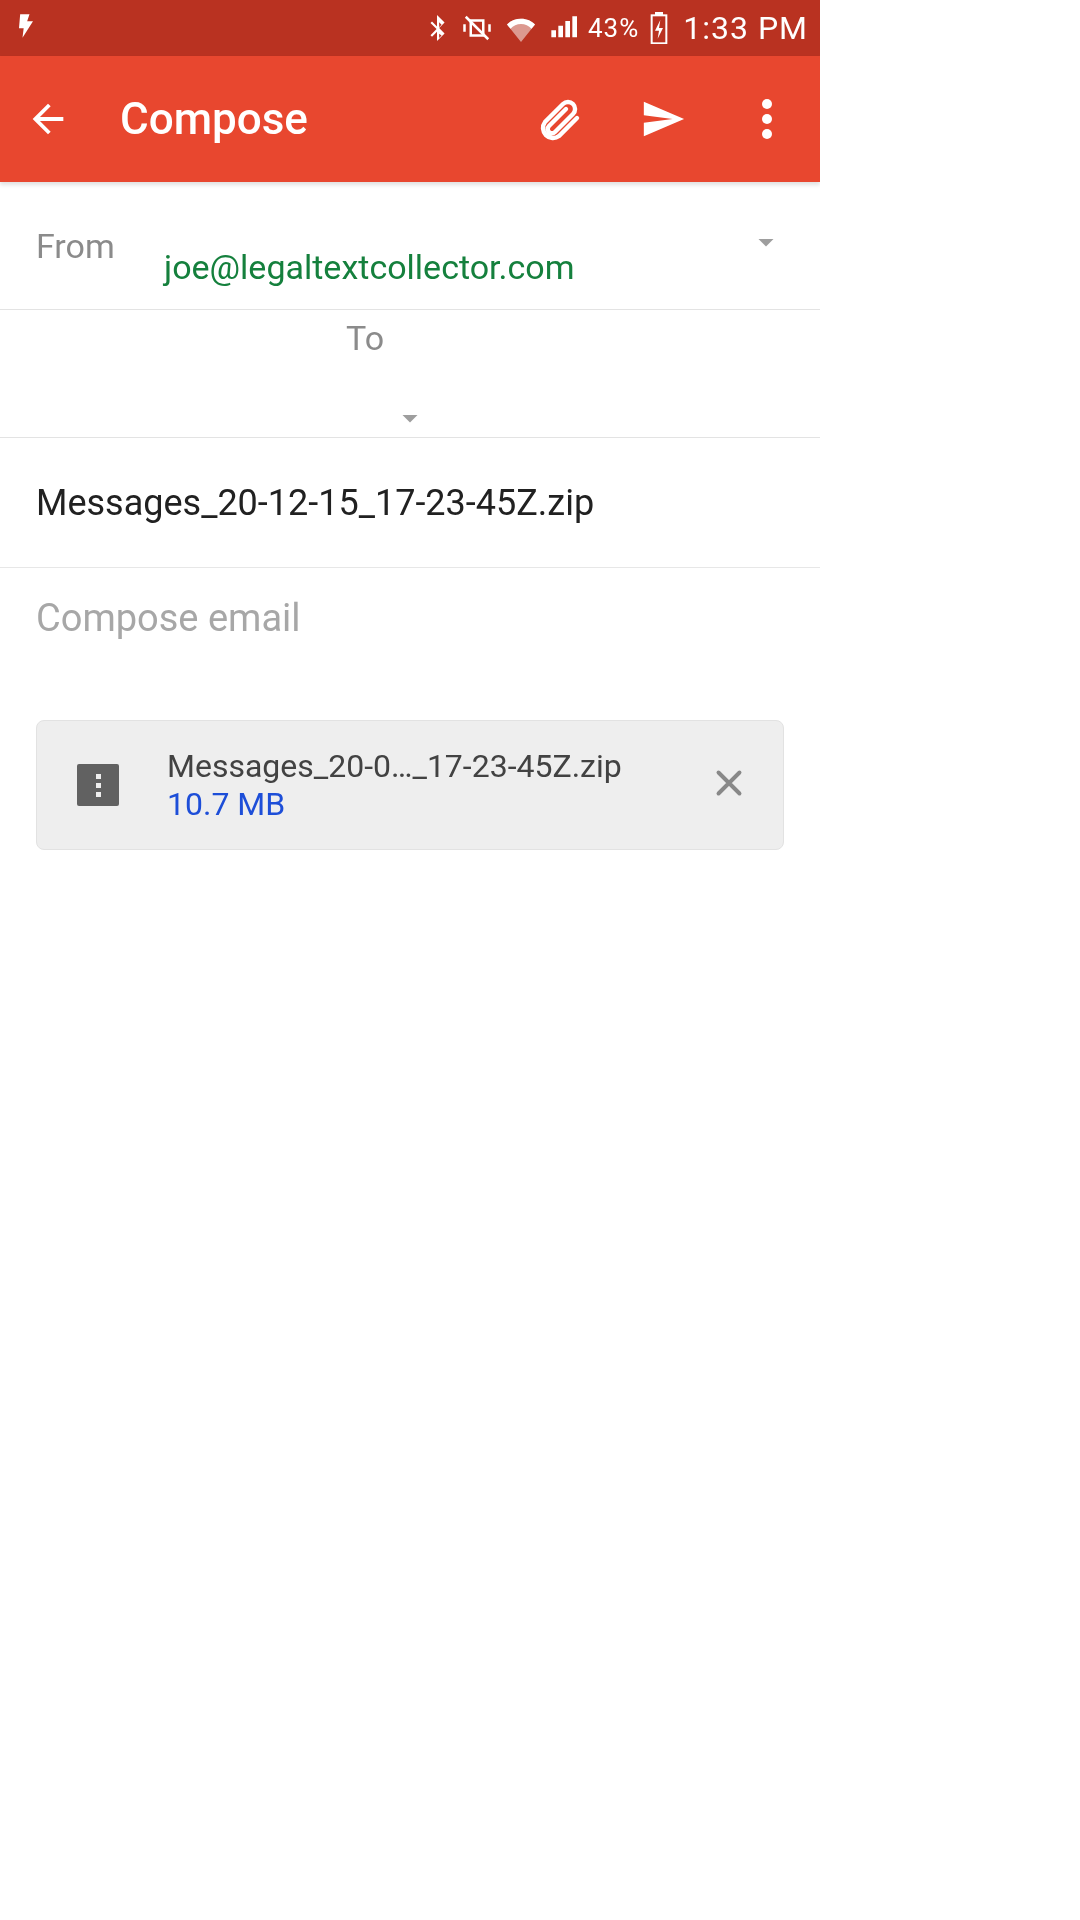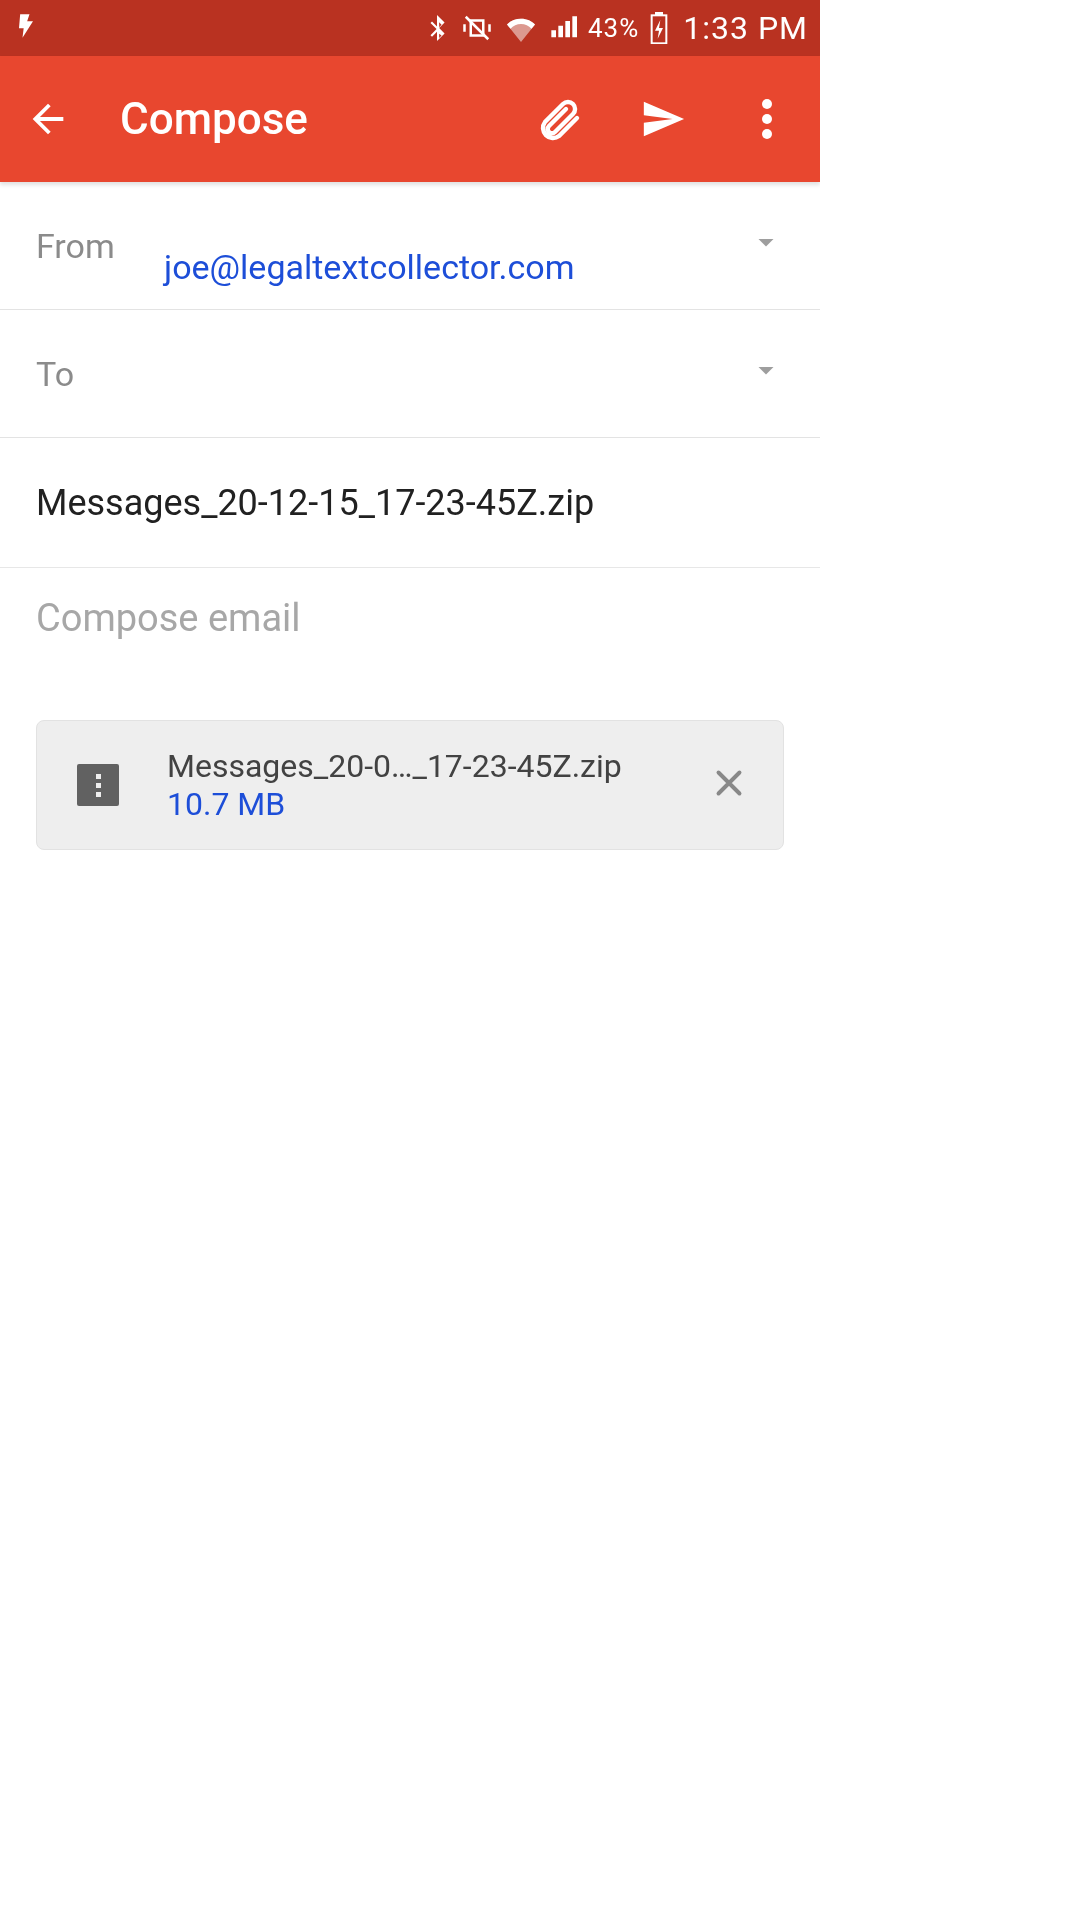--- a/index.html
+++ b/index.html
@@ -48,23 +48,23 @@
 
   
   .field-row {
     display: flex;
     align-items: center;
     padding: 8px 36px;
     height: 128px;
     border-bottom: 1px solid #e3e3e3;
     font-size: 34px;
   }
-  .field-row.to-row { height: 128px; }
+  .field-row.to-row { height: 128px; flex-direction: column; }
   .field-label { color: #8b8b8b; width: 128px; }
-  .field-value { color: #1d4ed8; flex: 1; margin-top: 42px; }
+  .field-value { color: #15803d; flex: 1; margin-top: 42px; }
   .field-value.empty { color: #9e9e9e; }
   .chevron { color: #9e9e9e; }
 
   .subject-row {
     padding: 0 36px;
     height: 130px;
     display: flex;
     align-items: center;
     border-bottom: 1px solid #e7e7e7;
     font-size: 36px;

